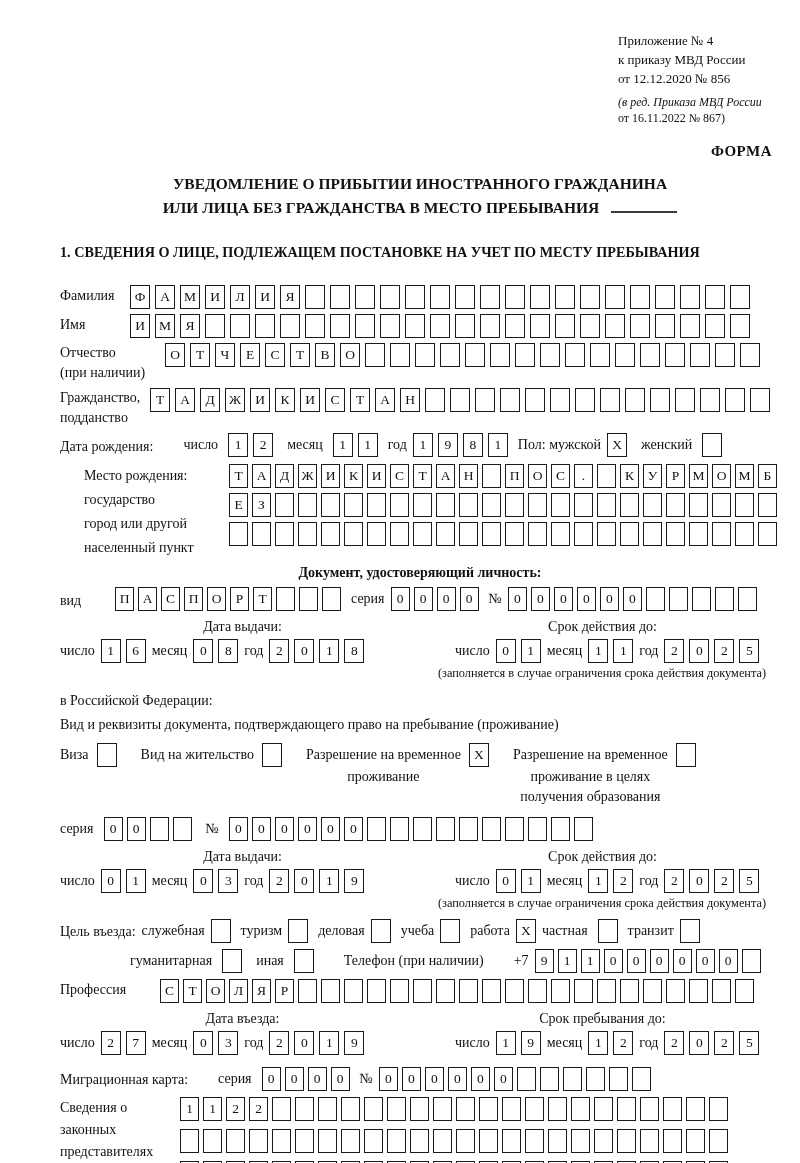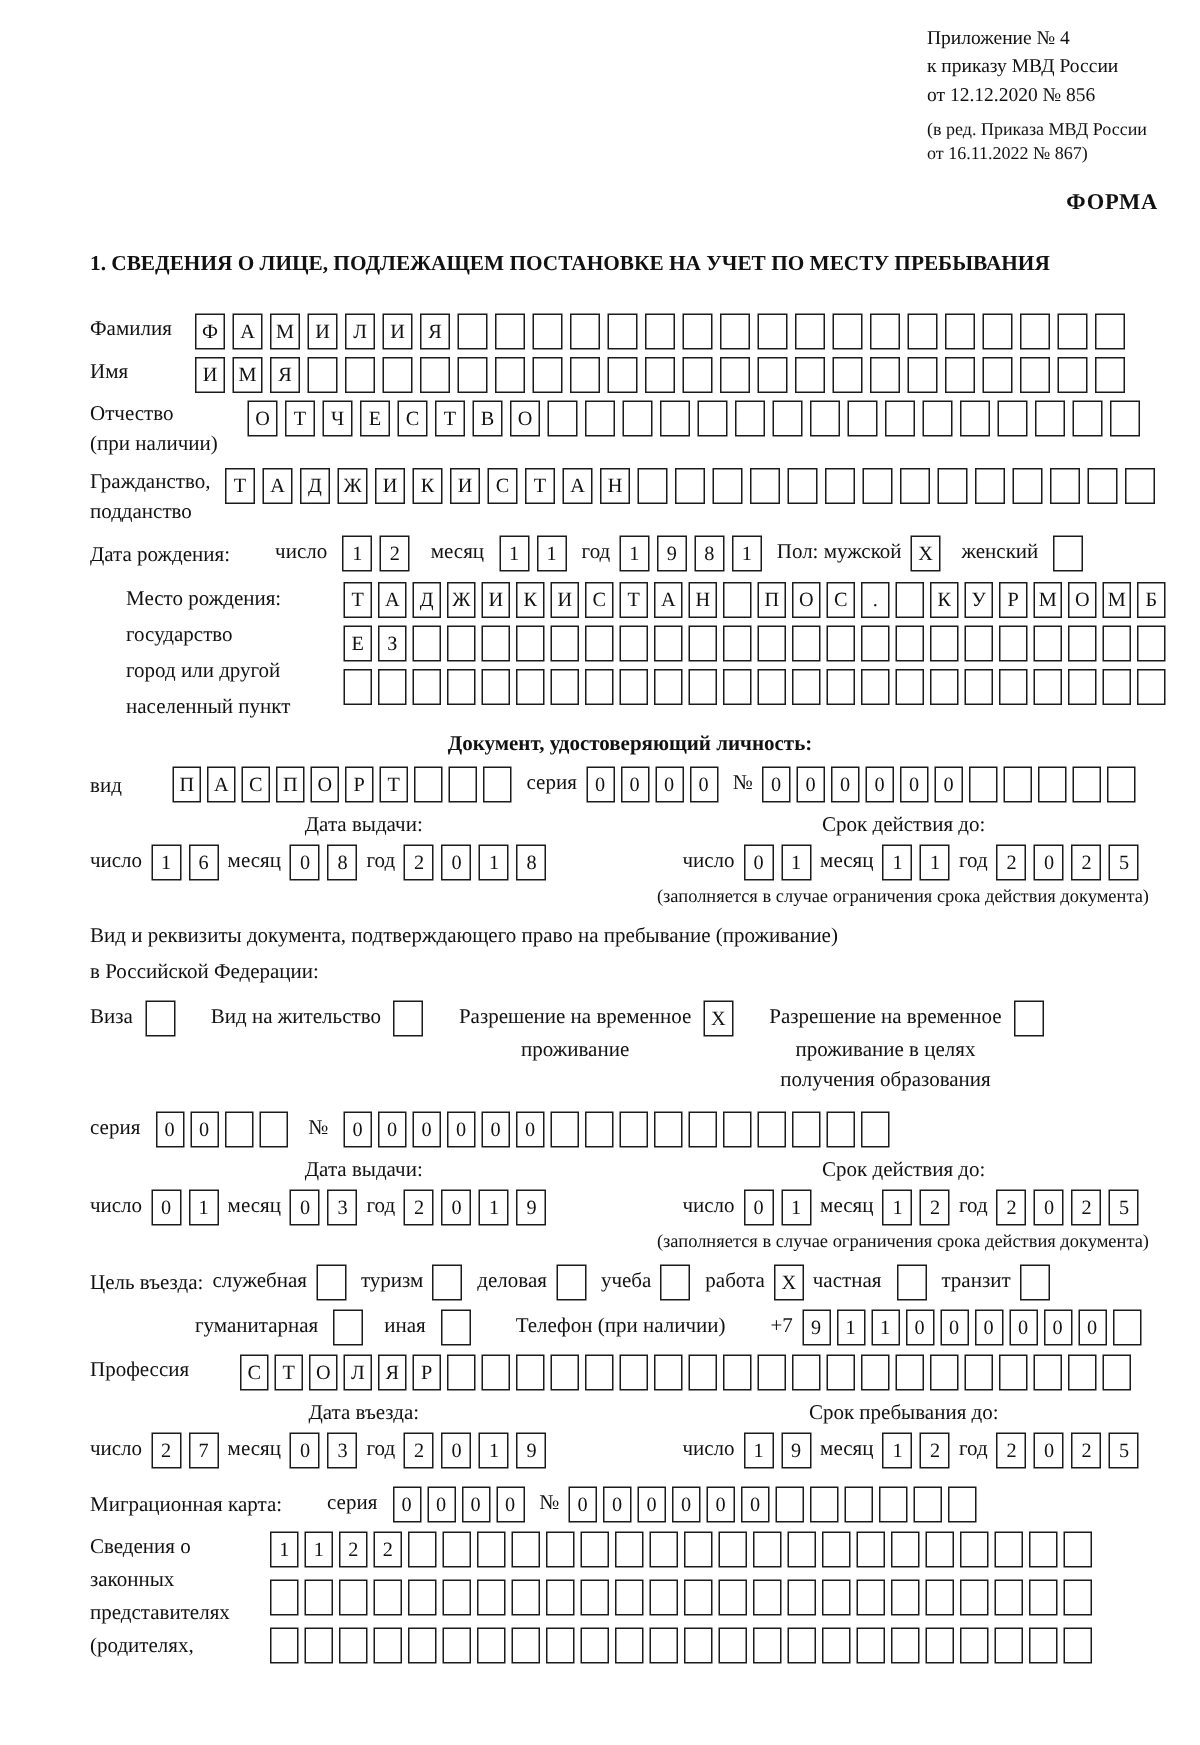--- a/index.html
+++ b/index.html
@@ -2,25 +2,25 @@
 <html><head>
 <meta charset="utf-8">
 <style>
   * { margin:0; padding:0; box-sizing:border-box; }
   html,body { background:#ffffff; }
   body {
     width:800px; height:1163px;
     font-family:"Liberation Serif","DejaVu Serif",serif;
     color:#111; overflow:hidden;
   }
-  .page { width:800px; height:1163px; padding:16px 20px 0 60px; position:relative; }
+  .page { width:800px; height:1163px; padding:32px 20px 0 60px; position:relative; }
 
   .hdr { margin-left:558px; font-size:13px; line-height:1.45; }
   .hdr .sm { font-size:12px; line-height:1.4; }
-  .hdr .sm.first { margin-top:5px; }
+  .hdr .sm.first { margin-top:5px;font-style:italic; }
 
   .forma { text-align:right; font-weight:bold; font-size:15px; margin:16px 8px 0 0; letter-spacing:.5px; }
 
   .title { text-align:center; font-weight:bold; font-size:15.5px; line-height:1.55; margin-top:12px; }
   .blank { display:inline-block; width:66px; height:14px; border-bottom:2px solid #3c3c3c; margin-left:12px; }
 
   .sec1 { font-weight:bold; font-size:14.2px; margin-top:24px; }
 
   .fbody { margin-top:24px; font-size:14px; }
   .row { display:flex; align-items:flex-start; margin-bottom:5px; }
@@ -70,20 +70,24 @@
   <div class="hdr">
     <div>Приложение № 4</div>
     <div>к приказу МВД России</div>
     <div>от 12.12.2020 № 856</div>
     <div class="sm first">(в ред. Приказа МВД России</div>
     <div class="sm">от 16.11.2022 № 867)</div>
   </div>
 
   <div class="forma">ФОРМА</div>
 
+  <div class="title">
+    <div>УВЕДОМЛЕНИЕ О ПРИБЫТИИ ИНОСТРАННОГО ГРАЖДАНИНА</div>
+    <div><span>ИЛИ ЛИЦА БЕЗ ГРАЖДАНСТВА В МЕСТО ПРЕБЫВАНИЯ</span><span class="blank"></span></div>
+  </div>
 
   <div class="sec1">1. СВЕДЕНИЯ О ЛИЦЕ, ПОДЛЕЖАЩЕМ ПОСТАНОВКЕ НА УЧЕТ ПО МЕСТУ ПРЕБЫВАНИЯ</div>
 
   <div class="fbody">
 
     <div class="row">
       <div class="lbl w70">Фамилия</div>
       <div class="cells">
           <span class="cell">Ф</span>
           <span class="cell">А</span>
@@ -410,22 +414,22 @@
               <span class="cell">0</span>
               <span class="cell">2</span>
               <span class="cell">5</span>
             </span>
         </div>
       </div>
     </div>
     <div class="note-row">(заполняется в случае ограничения срока действия документа)</div>
 
     <div class="intro">
+      <div>в Российской Федерации:</div>
       <div>Вид и реквизиты документа, подтверждающего право на пребывание (проживание)</div>
-      <div>в Российской Федерации:</div>
     </div>
 
     <div class="opts">
       <div class="opt">
         <div class="olines">
           <div>Виза</div>
         </div>
         <span class="cells">
             <span class="cell"></span>
           </span>

